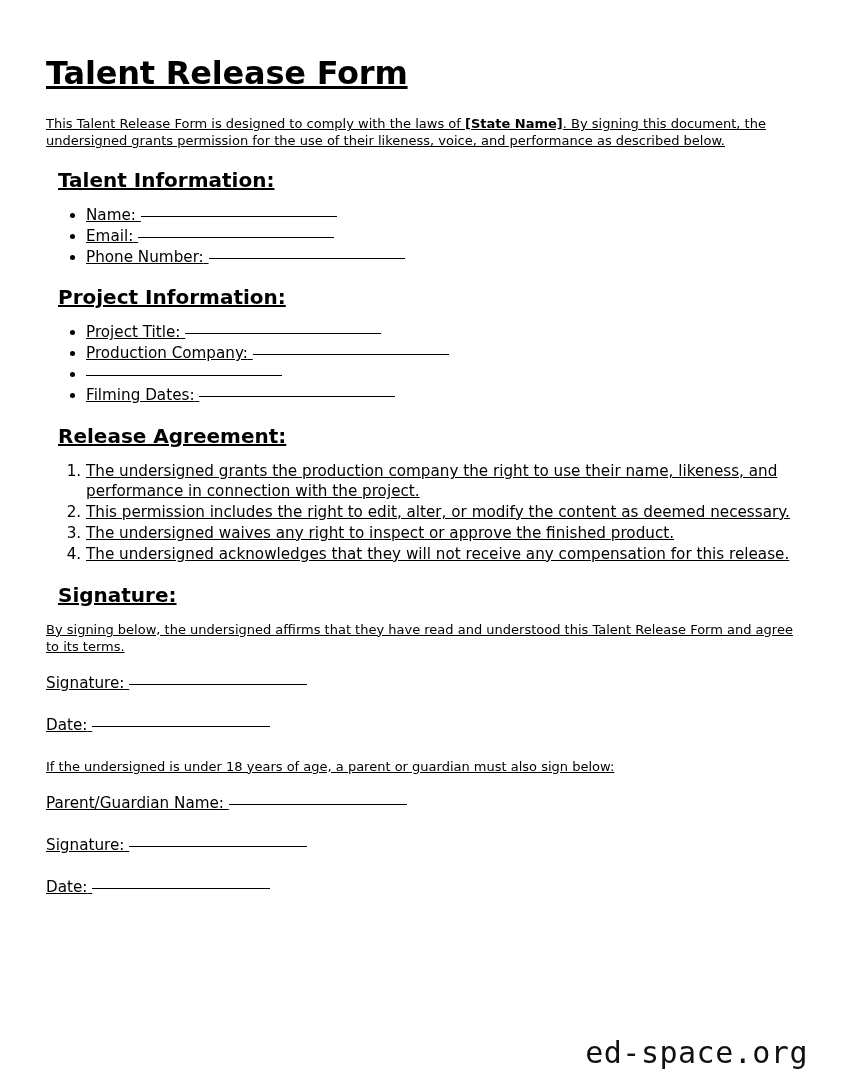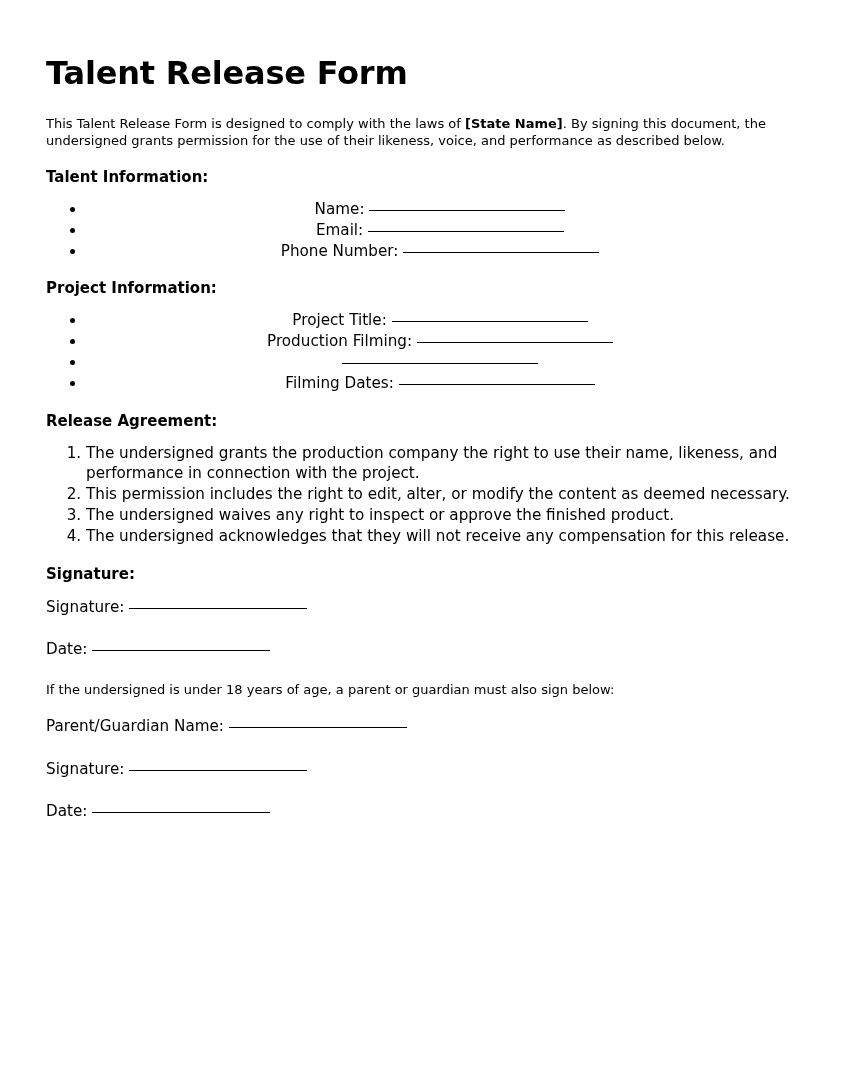--- a/index.html
+++ b/index.html
@@ -14,47 +14,47 @@
     color: #000000;
     position: relative;
     overflow: hidden;
   }
   .page {
     width: 844px;
     height: 1092px;
     box-sizing: border-box;
     padding: 46px 50px 0 46px;
     position: relative;
+    text-decoration: underline;
   }
   h1.doc-title {
     font-size: 32px;
     font-weight: bold;
     letter-spacing: -0.2px;
     margin: 10px 0 24px 0;
     line-height: 1.1;
   }
   p.body-text {
     font-size: 13px;
     line-height: 1.33;
     margin: 0 0 18px 0;
     max-width: 750px;
   }
   p.body-text .bold {
     font-weight: bold;
   }
   h2.section-head {
-    font-size: 15px;
+    font-size: 20px;
     font-weight: bold;
-    margin: 0 0 14px 0;
+    margin: 0 0 14px 12px;
   }
   ul.bullets {
     margin: 0 0 18px 0;
     padding-left: 40px;
     list-style: disc;
-    text-align: center;
   }
   ul.bullets li {
     font-size: 15.2px;
     line-height: 1.31;
     margin: 0 0 1px 0;
   }
   ol.agreement {
     margin: 0 0 18px 0;
     padding-left: 40px;
   }
@@ -101,40 +101,42 @@
   <h2 class="section-head">Talent Information:</h2>
   <ul class="bullets">
     <li><span>Name:</span> <span class="blank b-lg"></span></li>
     <li><span>Email:</span> <span class="blank b-lg"></span></li>
     <li><span>Phone Number:</span> <span class="blank b-lg"></span></li>
   </ul>
 
   <h2 class="section-head">Project Information:</h2>
   <ul class="bullets">
     <li><span>Project Title:</span> <span class="blank b-lg"></span></li>
-    <li><span>Production Filming:</span> <span class="blank b-lg"></span></li>
+    <li><span>Production Company:</span> <span class="blank b-lg"></span></li>
     <li> <span class="blank b-lg"></span></li>
     <li><span>Filming Dates:</span> <span class="blank b-lg"></span></li>
   </ul>
 
   <h2 class="section-head">Release Agreement:</h2>
   <ol class="agreement">
     <li>The undersigned grants the production company the right to use their name, likeness, and performance in connection with the project.</li>
     <li>This permission includes the right to edit, alter, or modify the content as deemed necessary.</li>
     <li>The undersigned waives any right to inspect or approve the finished product.</li>
     <li>The undersigned acknowledges that they will not receive any compensation for this release.</li>
   </ol>
 
   <h2 class="section-head">Signature:</h2>
+  <p class="body-text">By signing below, the undersigned affirms that they have read and understood this Talent Release Form and agree to its terms.</p>
 
   <div class="sig-line"><span>Signature:</span> <span class="blank b-md"></span></div>
 
   <div class="sig-line"><span>Date:</span> <span class="blank b-md"></span></div>
 
   <p class="body-text">If the undersigned is under 18 years of age, a parent or guardian must also sign below:</p>
 
   <div class="sig-line"><span>Parent/Guardian Name:</span> <span class="blank b-md"></span></div>
 
   <div class="sig-line"><span>Signature:</span> <span class="blank b-md"></span></div>
 
   <div class="sig-line"><span>Date:</span> <span class="blank b-md"></span></div>
 
+  <div class="watermark">ed-space.org</div>
 </div>
 
 </body></html>

